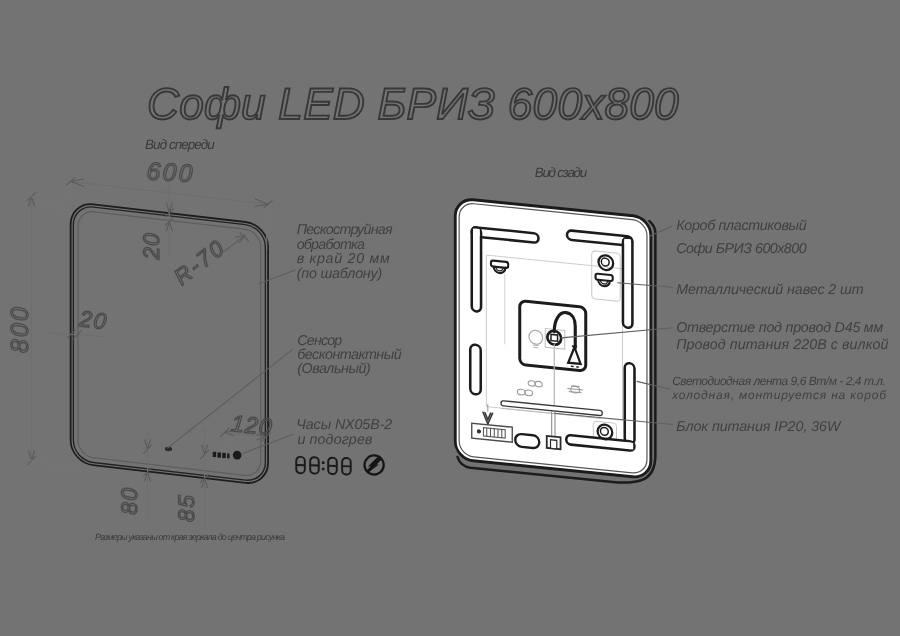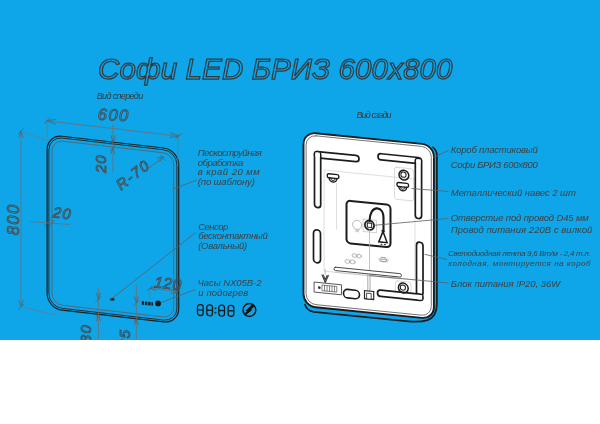--- a/index.html
+++ b/index.html
@@ -1,16 +1,16 @@
 <!DOCTYPE html>
 <html><head>
 <meta charset="utf-8">
 <style>
   html,body{margin:0;padding:0;background:#fff;}
-  #page{width:600px;height:340px;position:relative;overflow:hidden;background:#0ea5e9;}
+  #page{width:600px;height:424px;position:relative;overflow:hidden;background:#737373;}
   svg{position:absolute;left:0;top:0;}
   text{font-family:"Liberation Sans",sans-serif;font-style:italic;}
 </style>
 </head>
 <body>
 <div id="page">
 <svg width="600" height="424" viewBox="0 0 600 424">
 
   <text x="98" y="79" font-size="29.5" letter-spacing="2.5" textLength="357" fill="none" stroke="#383838" stroke-width="1.25">Софи LED БРИЗ 600х800</text>
   <text x="96.7" y="99.2" font-size="9" fill="#3a3a3a" textLength="46.5">Вид спереди</text>

